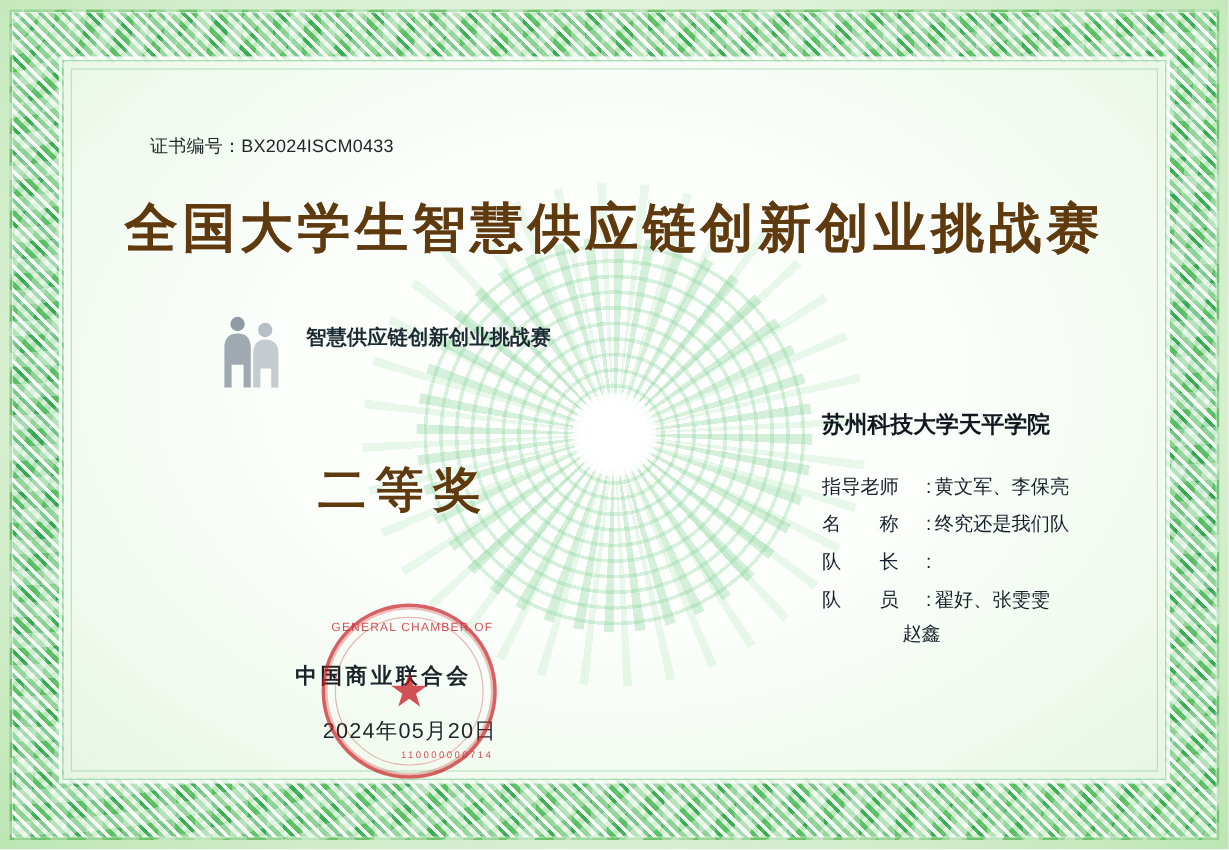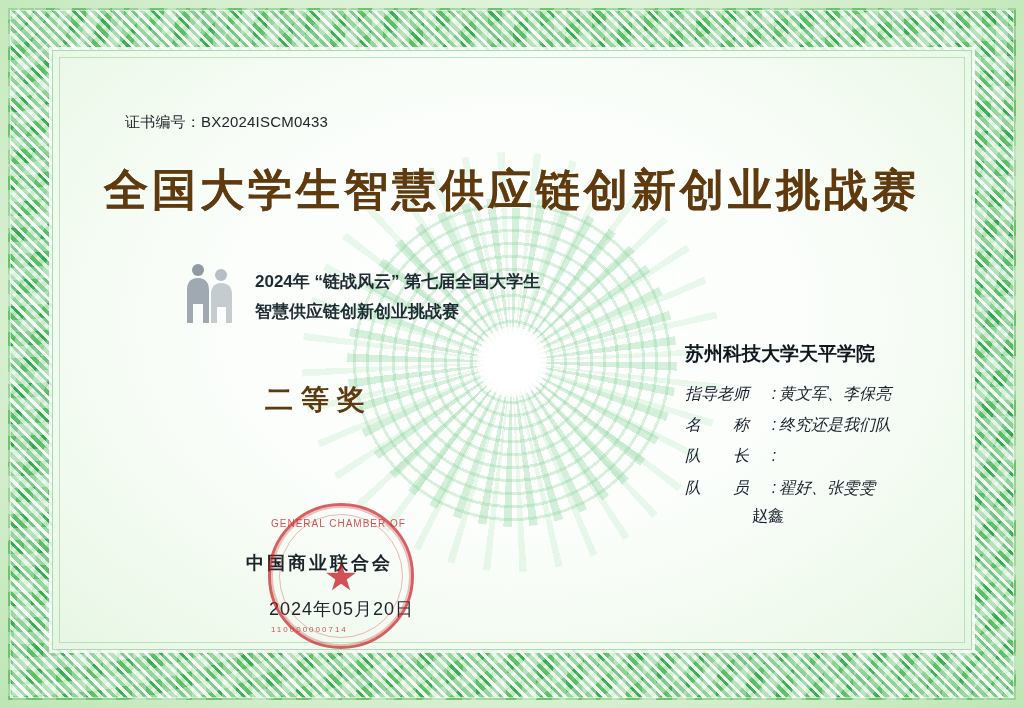--- a/index.html
+++ b/index.html
@@ -177,48 +177,47 @@
     white-space: nowrap;
     font-weight: 600;
   }
 
   .award {
     position: absolute;
     left: 212px;
     top: 330px;
     font-family: "DejaVu Serif", "Liberation Serif", serif;
     font-weight: bold;
-    font-size: 28px;
+    font-size: 40px;
     letter-spacing: 8px;
     color: #5e3a0e;
     text-shadow: 0 1px 0 rgba(255,255,255,0.65);
   }
 
   
   .info {
     position: absolute;
     left: 632px;
     top: 290px;
     width: 330px;
   }
   .school {
     font-size: 19px;
     font-weight: bold;
     color: #111820;
-    margin-bottom: 11px;
+    margin-bottom: 24px;
     white-space: nowrap;
   }
   .info-row {
     display: flex;
     align-items: center;
     font-size: 16px;
     color: #17202a;
     line-height: 1.95;
     white-space: nowrap;
-    font-style: italic;
   }
   .info-label {
     width: 84px;
     flex: 0 0 auto;
     display: flex;
     justify-content: space-between;
   }
   .info-sep {
     width: 10px;
     flex: 0 0 auto;
@@ -280,21 +279,21 @@
     line-height: 0;
   }
   .seal-star span {
     position: absolute;
     transform: translate(-50%, -50%);
   }
   .seal-text-top, .seal-text-bottom {
     position: absolute;
     left: 0;
     width: 100%;
-    text-align: left;
+    text-align: right;
     color: rgba(198,24,30,0.85);
     font-size: 10px;
     letter-spacing: 1px;
   }
   .seal-text-top { top: 12px; }
   .seal-text-bottom { bottom: 12px; font-size: 8px; letter-spacing: 2px; margin-top: 12px; }
   .seal-inner-ring {
     position: absolute;
     inset: 8px;
     border-radius: 50%;
@@ -328,21 +327,20 @@
               <circle cx="17" cy="9" r="6"></circle>
               <path d="M17 17 C9 17 6 22 6 29 L6 62 L12 62 L12 43 L22 43 L22 62 L28 62 L28 29 C28 22 25 17 17 17 Z" opacity="0.85"></path>
             </g>
             <g fill="#b6bfc6">
               <circle cx="40" cy="14" r="6"></circle>
               <path d="M40 22 C33 22 30 27 30 33 L30 62 L36 62 L36 46 L45 46 L45 62 L51 62 L51 33 C51 27 48 22 40 22 Z" opacity="0.8"></path>
             </g>
           </svg>
         </div>
         <div class="event-lines">
-          <div class="event-line">2024年 “链战风云” 第七届全国大学生</div>
           <div class="event-line">智慧供应链创新创业挑战赛</div>
         </div>
       </div>
 
       <div class="award">二等奖</div>
 
       <div class="info">
         <div class="school">苏州科技大学天平学院</div>
 
         <div class="info-row">

